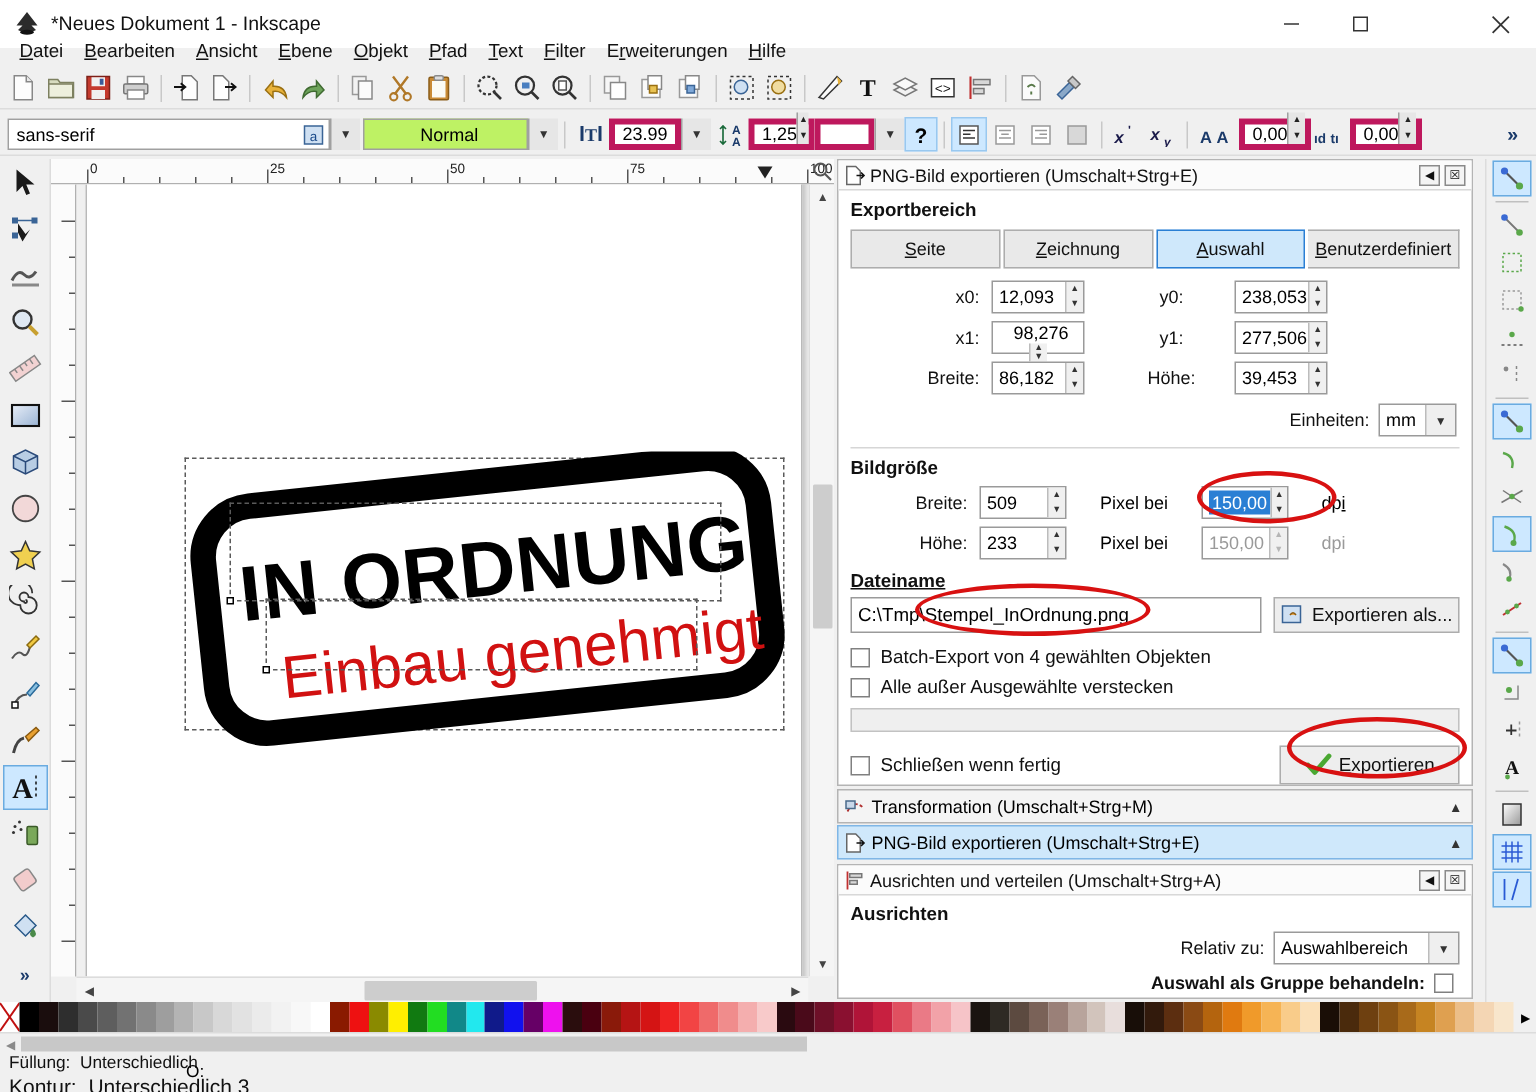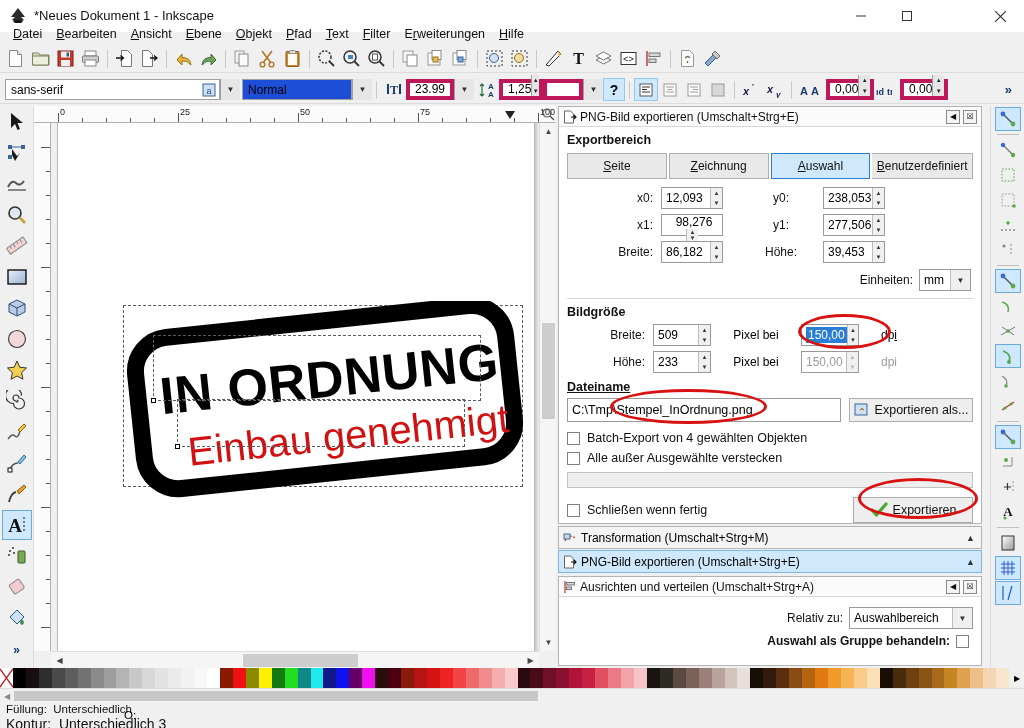--- a/index.html
+++ b/index.html
@@ -28,21 +28,21 @@
   .cmdbar { position:absolute; left:0; top:45px; width:1024px; height:28px; border-bottom:1px solid #dcdcdc; display:flex; align-items:center; padding-left:3px; }
   .tbtn { width:25px; height:25px; display:flex; align-items:center; justify-content:center; }
   .tsep { width:1px; height:18px; background:#c8c8c8; margin:0 4px; }
 
   
   .optbar { position:absolute; left:0; top:76px; width:1024px; height:28px; border-bottom:1px solid #dcdcdc; display:flex; align-items:center; padding-left:5px; }
   .fontbox { width:215px; height:21px; background:#fff; border:1px solid #a0a0a0; display:flex; align-items:center; position:relative; }
   .fontbox .fname { padding-left:5px; font-size:12px; flex:1; }
   .mini-ic { width:16px; height:16px; margin-right:2px; }
   .combo-arrow { width:20px; height:21px; background:#e6e6e6; border-left:1px solid #a0a0a0; display:flex; align-items:center; justify-content:center; font-size:8px; color:#333; }
-  .stylebox { width:110px; height:21px; background:#1d4ed8; border:1px solid #a0a0a0; display:flex; align-items:center; margin-left:2px; }
+  .stylebox { width:110px; height:21px; background:#bef264; border:1px solid #a0a0a0; display:flex; align-items:center; margin-left:2px;text-align:center; }
   .stylebox .sname { padding-left:5px; font-size:12px; flex:1; }
   .numbox { height:21px; background:#fff; border:4px solid #be185d; display:flex; align-items:flex-end; }
   .numbox span.v { padding-left:5px; font-size:12px; }
   .spin { width:13px; height:21px; background:#e6e6e6; border-left:1px solid #a0a0a0; display:flex; flex-direction:column; }
   .spin i { flex:1; display:flex; align-items:center; justify-content:center; font-size:6px; font-style:normal; color:#222; }
   .qmark { width:22px; height:23px; background:#cde8ff; border:1px solid #99c8ef; display:flex; align-items:center; justify-content:center; font-weight:bold; font-size:14px; }
   .abtn { width:24px; height:23px; display:flex; align-items:center; justify-content:center; }
   .abtn.on { background:#cde8ff; border:1px solid #99c8ef; }
 
   
@@ -877,20 +877,21 @@
             <rect x="3.5" y="2.5" width="8" height="2.5" fill="#d8d8d8" stroke="#777"></rect>
             <rect x="3.5" y="7" width="5" height="2.5" fill="#d8d8d8" stroke="#777"></rect>
           </svg>
         <span>Ausrichten und verteilen (Umschalt+Strg+A)</span>
         <div style="margin-left:auto; display:flex; padding-right:4px;">
           <div class="ph-btn">◀</div>
           <div class="ph-btn">☒</div>
         </div>
       </div>
       <div style="padding:5px 8px;">
+        <div class="sect-title">Ausrichten</div>
         <div style="display:flex; align-items:center; justify-content:flex-end; margin-top:5px;">
           <div class="lbl-r" style="margin-right:6px;">Relativ zu:</div>
           <div class="combo" style="width:124px;">
               <span class="v">Auswahlbereich</span>
               <div class="ca">▼</div>
             </div>
         </div>
         <div style="display:flex; align-items:center; justify-content:flex-end; margin-top:5px;font-weight:bold;">
           <div class="lbl-r" style="margin-right:6px;">Auswahl als Gruppe behandeln:</div>
           <span class="chk" style="margin-right:4px;"></span>

